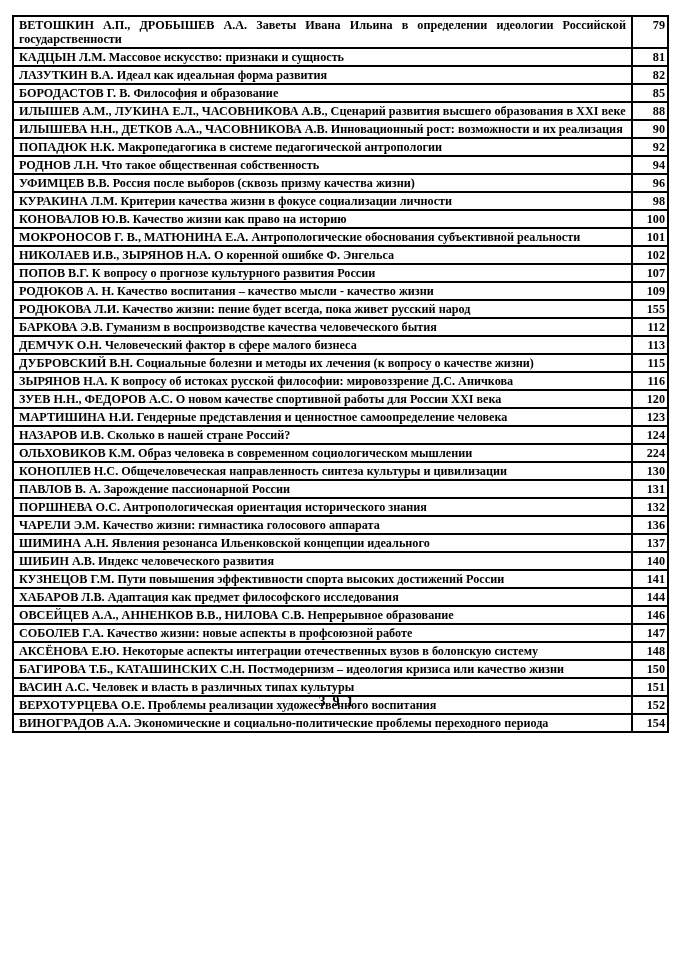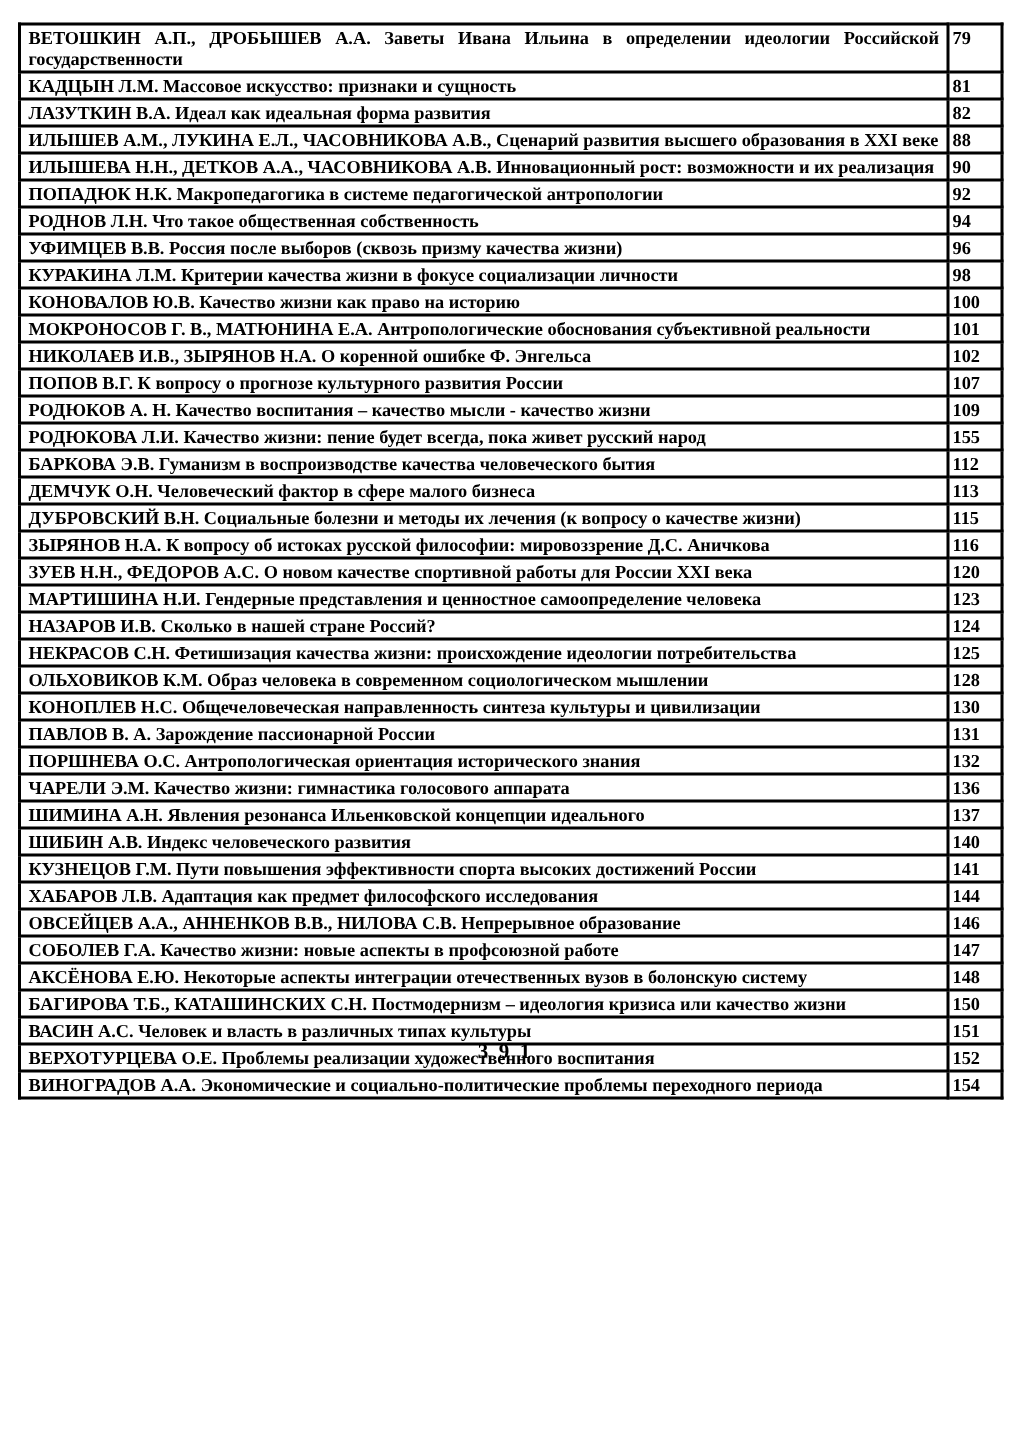--- a/index.html
+++ b/index.html
@@ -33,21 +33,21 @@
     line-height: 14px;
     padding: 1px 5px 1px 5px;
     vertical-align: top;
   }
   td.entry {
     text-align: justify;
     text-justify: inter-word;
   }
   td.pagenum {
     width: 30px;
-    text-align: left;
+    text-align: right;
     padding: 1px 2px;
   }
   .footer {
     position: absolute;
     left: 0;
     bottom: 14px;
     width: 100%;
     text-align: center;
     font-size: 14px;
     letter-spacing: 7px;
@@ -66,20 +66,24 @@
         </tr>
         <tr>
           <td class="entry">КАДЦЫН Л.М. Массовое искусство: признаки и сущность</td>
           <td class="pagenum">81</td>
         </tr>
         <tr>
           <td class="entry">ЛАЗУТКИН В.А. Идеал как идеальная форма развития</td>
           <td class="pagenum">82</td>
         </tr>
         <tr>
+          <td class="entry">БОРОДАСТОВ Г. В. Философия и образование</td>
+          <td class="pagenum">85</td>
+        </tr>
+        <tr>
           <td class="entry">ИЛЫШЕВ А.М., ЛУКИНА Е.Л., ЧАСОВНИКОВА А.В., Сценарий развития высшего образования в XXI веке</td>
           <td class="pagenum">88</td>
         </tr>
         <tr>
           <td class="entry">ИЛЫШЕВА Н.Н., ДЕТКОВ А.А., ЧАСОВНИКОВА А.В. Инновационный рост: возможности и их реализация</td>
           <td class="pagenum">90</td>
         </tr>
         <tr>
           <td class="entry">ПОПАДЮК Н.К. Макропедагогика в системе педагогической антропологии</td>
           <td class="pagenum">92</td>
@@ -142,26 +146,22 @@
         </tr>
         <tr>
           <td class="entry">МАРТИШИНА Н.И. Гендерные представления и ценностное самоопределение человека</td>
           <td class="pagenum">123</td>
         </tr>
         <tr>
           <td class="entry">НАЗАРОВ И.В. Сколько в нашей стране Россий?</td>
           <td class="pagenum">124</td>
         </tr>
         <tr>
-          <td class="entry">НЕКРАСОВ С.Н. Фетишизация качества жизни: происхождение идеологии потребительства</td>
-          <td class="pagenum">125</td>
-        </tr>
-        <tr>
           <td class="entry">ОЛЬХОВИКОВ К.М. Образ человека в современном социологическом мышлении</td>
-          <td class="pagenum">128</td>
+          <td class="pagenum">224</td>
         </tr>
         <tr>
           <td class="entry">КОНОПЛЕВ Н.С. Общечеловеческая направленность синтеза культуры и цивилизации</td>
           <td class="pagenum">130</td>
         </tr>
         <tr>
           <td class="entry">ПАВЛОВ В. А. Зарождение пассионарной России</td>
           <td class="pagenum">131</td>
         </tr>
         <tr>

